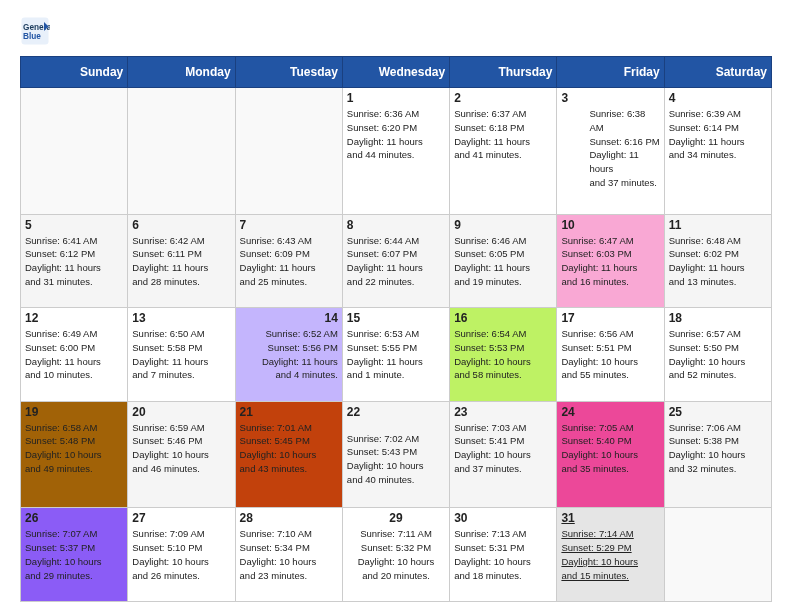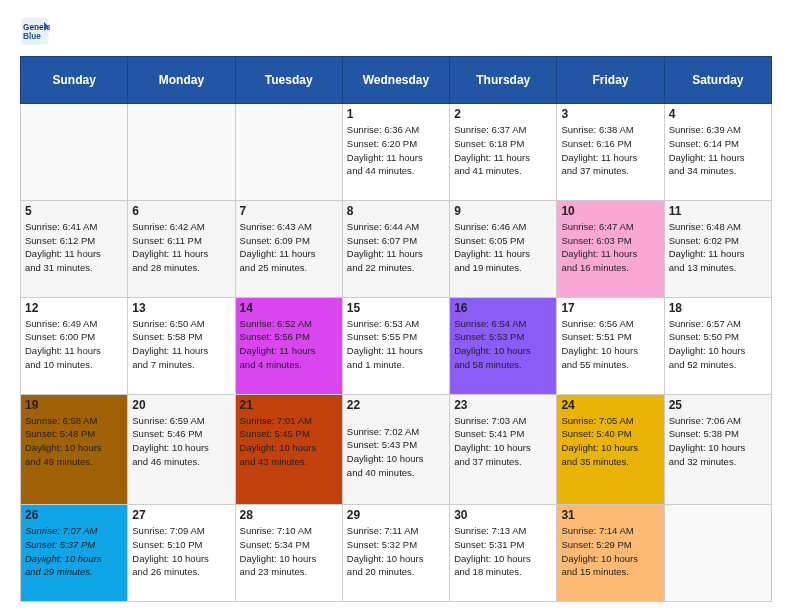--- a/index.html
+++ b/index.html
@@ -49,22 +49,22 @@
       border: 1px solid #ccc;
       border-collapse: collapse;
       width: 100%;
       table-layout: fixed;
     }
     .calendar th {
       background-color: #2255a4;
       color: #fff;
       font-size: 12px;
       font-weight: bold;
-      padding: 16px 4px;
-      text-align: center;
+      padding: 8px 4px;
+      text-align: right;
       border: 1px solid #1a4080;
     }
     .calendar td {
       border: 1px solid #ccc;
       vertical-align: top;
       padding: 3px 4px;
       font-size: 10px;
       color: #222;
       background: #fff;
       height: 78px;
@@ -135,21 +135,21 @@
           </td>
           <td style="background: rgb(255, 255, 255);">
             <span class="day-num">2</span>
             <div class="day-info" style="white-space: pre-line;">Sunrise: 6:37 AM
 Sunset: 6:18 PM
 Daylight: 11 hours
 and 41 minutes.</div>
           </td>
           <td style="background: rgb(255, 255, 255);">
             <span class="day-num">3</span>
-            <div class="day-info" style="white-space: pre-line;">Sunrise: 6:38 AM
+            <div class="day-info" style="white-space: pre-line; margin-left: 28px;">Sunrise: 6:38 AM
 Sunset: 6:16 PM
 Daylight: 11 hours
 and 37 minutes.</div>
           </td>
           <td style="background: rgb(255, 255, 255);">
             <span class="day-num">4</span>
             <div class="day-info" style="white-space: pre-line;">Sunrise: 6:39 AM
 Sunset: 6:14 PM
 Daylight: 11 hours
 and 34 minutes.</div>
@@ -214,35 +214,35 @@
 Daylight: 11 hours
 and 10 minutes.</div>
           </td>
           <td style="background: rgb(255, 255, 255);">
             <span class="day-num">13</span>
             <div class="day-info" style="white-space: pre-line;">Sunrise: 6:50 AM
 Sunset: 5:58 PM
 Daylight: 11 hours
 and 7 minutes.</div>
           </td>
-          <td style="background: #d946ef;">
+          <td style="background: #c4b5fd; text-align: right;">
             <span class="day-num">14</span>
             <div class="day-info" style="white-space: pre-line;">Sunrise: 6:52 AM
 Sunset: 5:56 PM
 Daylight: 11 hours
 and 4 minutes.</div>
           </td>
           <td style="background: rgb(255, 255, 255);">
             <span class="day-num">15</span>
             <div class="day-info" style="white-space: pre-line;">Sunrise: 6:53 AM
 Sunset: 5:55 PM
 Daylight: 11 hours
 and 1 minute.</div>
           </td>
-          <td style="background: #8b5cf6;">
+          <td style="background: #bef264;">
             <span class="day-num">16</span>
             <div class="day-info" style="white-space: pre-line;">Sunrise: 6:54 AM
 Sunset: 5:53 PM
 Daylight: 10 hours
 and 58 minutes.</div>
           </td>
           <td style="background: rgb(255, 255, 255); margin-left: 42px;">
             <span class="day-num">17</span>
             <div class="day-info" style="white-space: pre-line;">Sunrise: 6:56 AM
 Sunset: 5:51 PM
@@ -286,72 +286,72 @@
 Daylight: 10 hours
 and 40 minutes.</div>
           </td>
           <td style="background: rgb(245, 245, 245);">
             <span class="day-num">23</span>
             <div class="day-info" style="white-space: pre-line;">Sunrise: 7:03 AM
 Sunset: 5:41 PM
 Daylight: 10 hours
 and 37 minutes.</div>
           </td>
-          <td style="background: #eab308;">
+          <td style="background: #ec4899;">
             <span class="day-num">24</span>
             <div class="day-info" style="white-space: pre-line;">Sunrise: 7:05 AM
 Sunset: 5:40 PM
 Daylight: 10 hours
 and 35 minutes.</div>
           </td>
           <td style="background: rgb(245, 245, 245);">
             <span class="day-num">25</span>
             <div class="day-info" style="white-space: pre-line;">Sunrise: 7:06 AM
 Sunset: 5:38 PM
 Daylight: 10 hours
 and 32 minutes.</div>
           </td>
         </tr>
         <tr>
-          <td style="background: #0ea5e9;">
+          <td style="background: #8b5cf6;">
             <span class="day-num">26</span>
-            <div class="day-info" style="white-space: pre-line; font-style: italic;">Sunrise: 7:07 AM
+            <div class="day-info" style="white-space: pre-line;">Sunrise: 7:07 AM
 Sunset: 5:37 PM
 Daylight: 10 hours
 and 29 minutes.</div>
           </td>
           <td style="background: rgb(255, 255, 255);">
             <span class="day-num">27</span>
             <div class="day-info" style="white-space: pre-line;">Sunrise: 7:09 AM
 Sunset: 5:10 PM
 Daylight: 10 hours
 and 26 minutes.</div>
           </td>
           <td style="background: rgb(255, 255, 255);">
             <span class="day-num">28</span>
             <div class="day-info" style="white-space: pre-line;">Sunrise: 7:10 AM
 Sunset: 5:34 PM
 Daylight: 10 hours
 and 23 minutes.</div>
           </td>
-          <td style="background: rgb(255, 255, 255);">
+          <td style="background: rgb(255, 255, 255); text-align: center;">
             <span class="day-num">29</span>
             <div class="day-info" style="white-space: pre-line;">Sunrise: 7:11 AM
 Sunset: 5:32 PM
 Daylight: 10 hours
 and 20 minutes.</div>
           </td>
           <td style="background: rgb(255, 255, 255);">
             <span class="day-num">30</span>
             <div class="day-info" style="white-space: pre-line;">Sunrise: 7:13 AM
 Sunset: 5:31 PM
 Daylight: 10 hours
 and 18 minutes.</div>
           </td>
-          <td style="background: #fdba74;">
+          <td style="background: #e5e5e5; text-decoration: underline;">
             <span class="day-num">31</span>
             <div class="day-info" style="white-space: pre-line;">Sunrise: 7:14 AM
 Sunset: 5:29 PM
 Daylight: 10 hours
 and 15 minutes.</div>
           </td>
           <td class="empty"></td>
         </tr>
       </tbody>
   </table>

